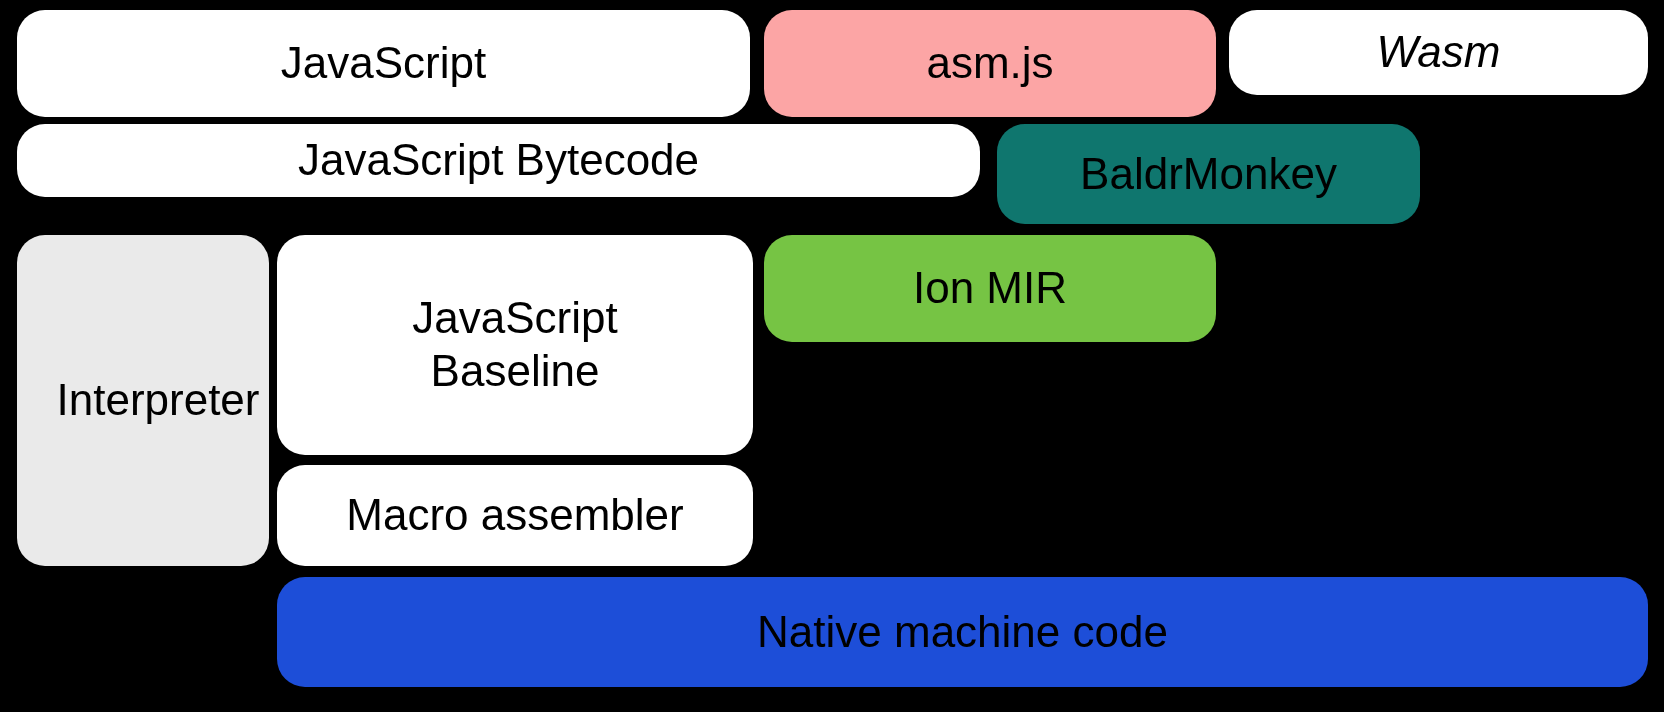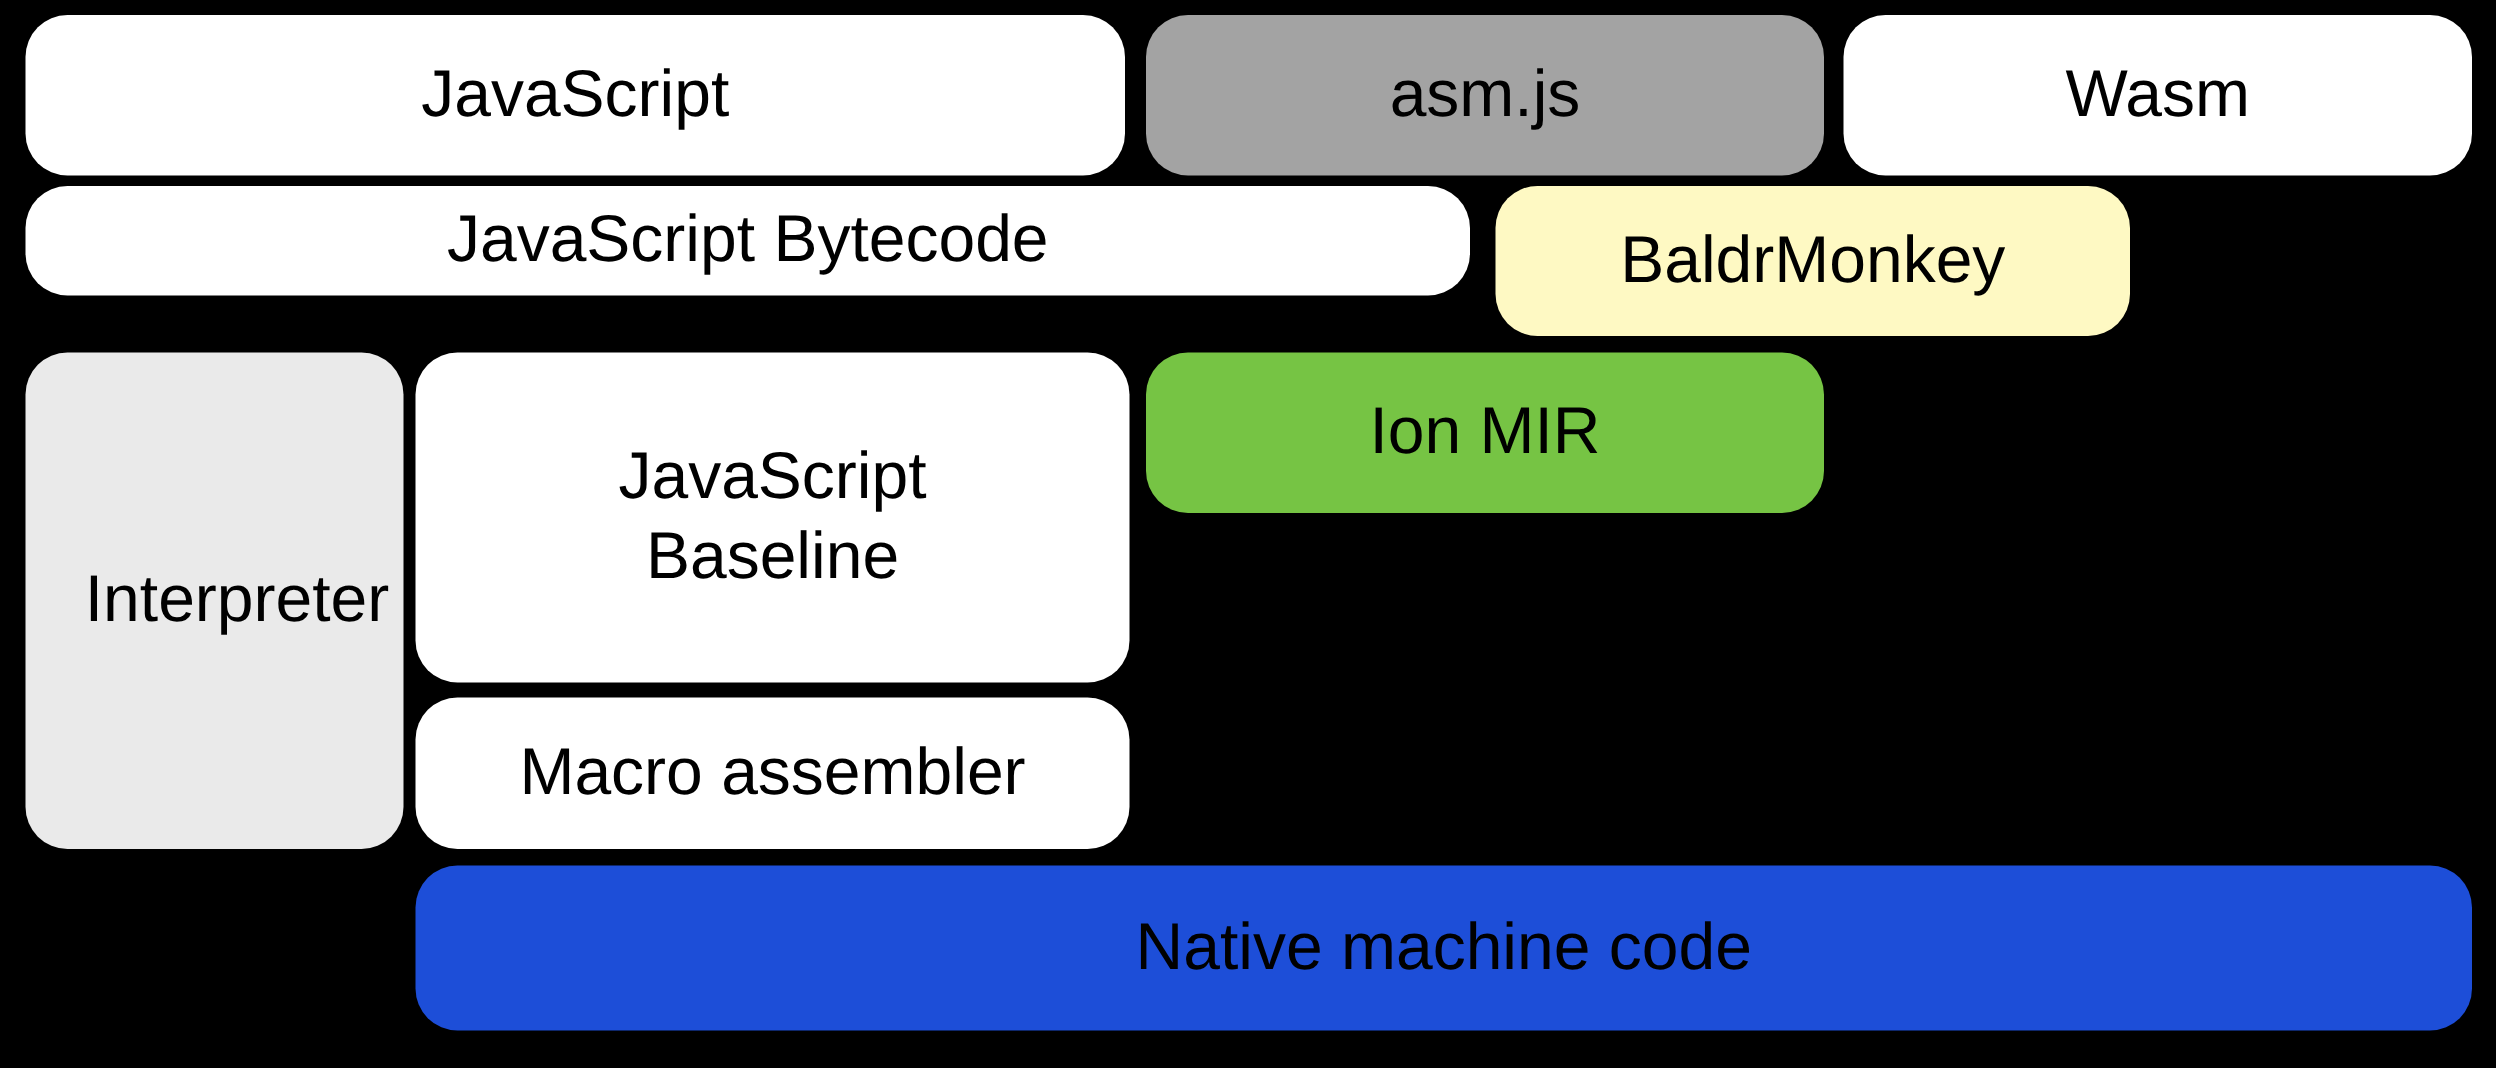--- a/index.html
+++ b/index.html
@@ -25,37 +25,37 @@
     background: #ffffff;
     color: #000000;
     font-size: 44px;
     line-height: 1.2;
     font-weight: 400;
     box-sizing: border-box;
   }
   
   #b-javascript   { left: 17px;   top: 10px;  width: 733px;  height: 107px; }
   #b-asmjs        { left: 764px;  top: 10px;  width: 452px;  height: 107px; }
-  #b-wasm         { left: 1229px; top: 10px;  width: 419px;  height: 107px; }
+  #b-wasm         { left: 1229px; top: 10px;  width: 419px;  height: 85px; font-style: italic; }
   #b-bytecode     { left: 17px;   top: 124px; width: 963px;  height: 73px; }
   #b-baldrmonkey  { left: 997px;  top: 124px; width: 423px;  height: 100px; }
   #b-interpreter  { left: 17px;   top: 235px; width: 252px;  height: 331px; }
   #b-baseline     { left: 277px;  top: 235px; width: 476px;  height: 220px; padding: 0 90px; }
   #b-ionmir       { left: 764px;  top: 235px; width: 452px;  height: 107px; }
   #b-cranelift    { left: 764px;  top: 349px; width: 884px;  height: 217px; }
   #b-macro        { left: 277px;  top: 465px; width: 476px;  height: 101px; }
   #b-native       { left: 277px;  top: 577px; width: 1371px; height: 110px; }
 </style>
 </head>
 <body>
 
 <div id="canvas" style="background: rgb(0, 0, 0);">
   <div id="b-javascript" class="box" style="background: rgb(255, 255, 255); color: rgb(0, 0, 0);">JavaScript</div>
-  <div id="b-asmjs" class="box" style="background: #a3a3a3; color: rgb(0, 0, 0);">asm.js</div>
+  <div id="b-asmjs" class="box" style="background: #fca5a5; color: rgb(0, 0, 0);">asm.js</div>
   <div id="b-wasm" class="box" style="background: rgb(255, 255, 255); color: rgb(0, 0, 0);">Wasm</div>
   <div id="b-bytecode" class="box" style="background: rgb(255, 255, 255); color: rgb(0, 0, 0);">JavaScript Bytecode</div>
-  <div id="b-baldrmonkey" class="box" style="background: #fef9c3; color: rgb(0, 0, 0);">BaldrMonkey</div>
+  <div id="b-baldrmonkey" class="box" style="background: #0f766e; color: rgb(0, 0, 0);">BaldrMonkey</div>
   <div id="b-interpreter" class="box" style="background: rgb(234, 234, 234); color: rgb(0, 0, 0); padding-left: 30px;">Interpreter</div>
   <div id="b-baseline" class="box" style="background: rgb(255, 255, 255); color: rgb(0, 0, 0);">JavaScript Baseline</div>
   <div id="b-ionmir" class="box" style="background: rgb(118, 196, 68); color: rgb(0, 0, 0);">Ion MIR</div>
   <div id="b-macro" class="box" style="background: rgb(255, 255, 255); color: rgb(0, 0, 0);">Macro assembler</div>
   <div id="b-native" class="box" style="background: #1d4ed8; color: rgb(0, 0, 0);">Native machine code</div>
 </div>
 
 </body></html>

